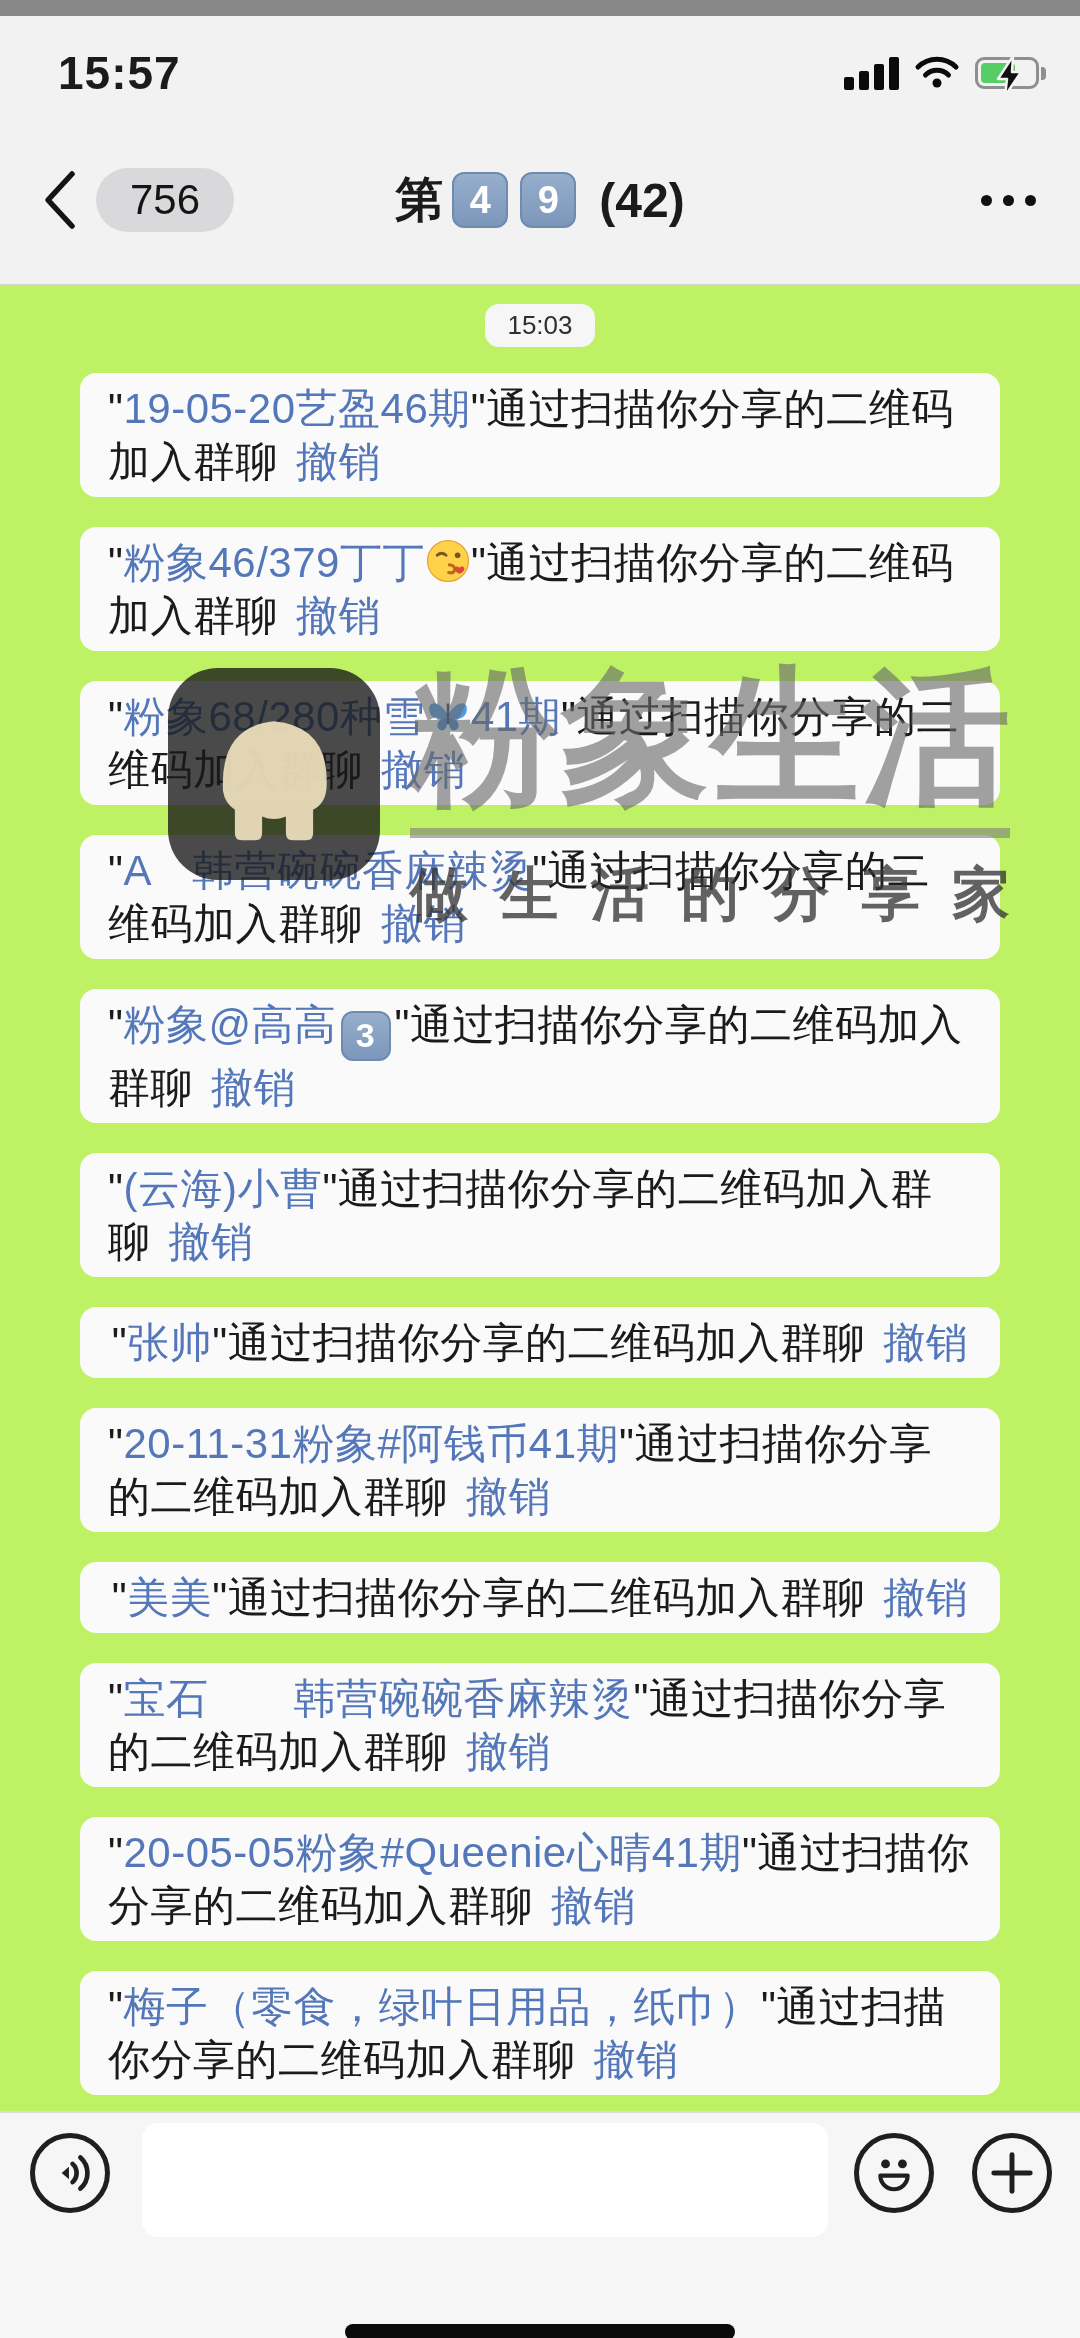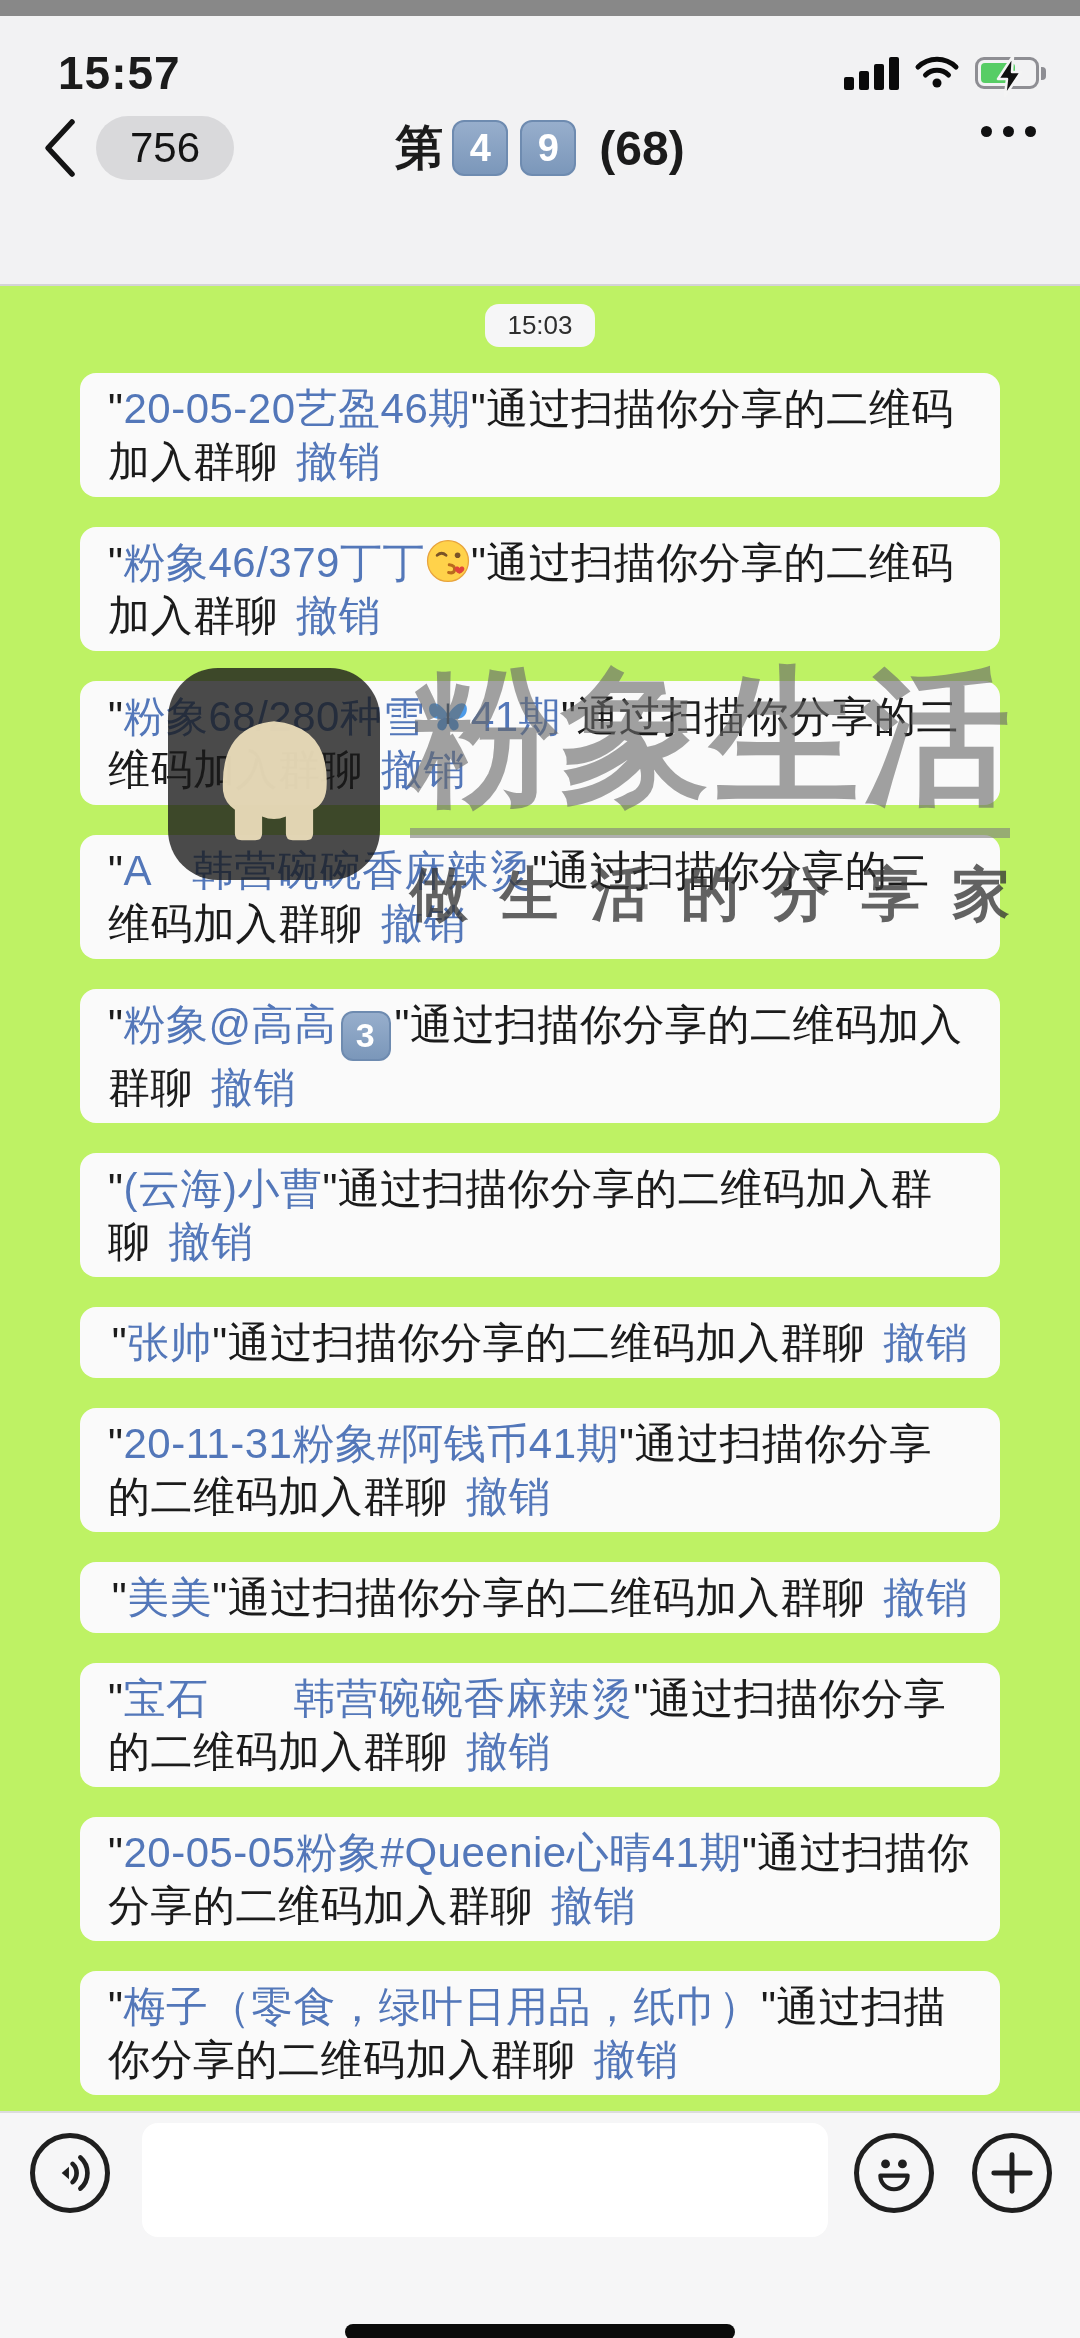--- a/index.html
+++ b/index.html
@@ -15,21 +15,21 @@
   .status-bar{height:100px;display:flex;align-items:center;justify-content:space-between;padding:14px 34px 0 58px;}
   .status-time{font-size:46px;font-weight:700;letter-spacing:1px;}
   .status-icons{display:flex;align-items:center;gap:14px;}
   .sig{display:flex;align-items:flex-end;gap:5px;height:34px;}
   .sig i{display:block;width:10px;background:#0a0a0a;border-radius:2px;}
   .battery-wrap{display:flex;align-items:center;}
   .battery{position:relative;width:64px;height:32px;border:3px solid #8E8E93;border-radius:9px;}
   .battery .fill{position:absolute;left:3px;top:3px;bottom:3px;width:34px;border-radius:4px;background:#57CD65;}
   .battery .bolt{position:absolute;left:10px;top:-6px;width:44px;height:44px;}
   .battery-cap{width:5px;height:13px;background:#8E8E93;border-radius:0 4px 4px 0;margin-left:2px;}
-  .nav-bar{height:168px;display:flex;align-items:flex-start;padding:0 40px;position:relative;}
+  .nav-bar{height:168px;display:flex;align-items:center;padding:0 40px;position:relative;}
   .back-group{display:flex;align-items:center;gap:16px;z-index:2;}
   .chevron{width:40px;height:62px;}
   .badge{background:#D9D9DB;border-radius:40px;padding:8px 34px;font-size:42px;color:#141414;}
   .nav-title{position:absolute;left:0;right:0;text-align:center;font-size:48px;font-weight:600;
     display:flex;align-items:center;justify-content:center;gap:6px;white-space:nowrap;}
   .keycap{display:inline-flex;align-items:center;justify-content:center;
     background:linear-gradient(180deg,#97AECC,#7B97BA);border:2px solid #6E8BB0;border-radius:12px;
     color:#fff;font-weight:700;}
   .keycap.lg{width:56px;height:56px;font-size:38px;margin:0 3px;}
   .keycap.sm{width:50px;height:50px;font-size:34px;margin:0 4px;vertical-align:-8px;}
@@ -109,35 +109,35 @@
       <div class="back-group">
         <svg class="chevron" viewBox="0 0 40 62">
           <polyline points="32,5 8,31 32,57" fill="none" stroke="#141414" stroke-width="5.5" stroke-linecap="round" stroke-linejoin="round"></polyline>
         </svg>
         <span class="badge">756</span>
       </div>
       <div class="nav-title">
         <span>第</span>
         <span class="keycap lg">4</span>
         <span class="keycap lg">9</span>
-        <span style="margin-left:14px;">(68)</span>
+        <span style="margin-left:14px;">(42)</span>
       </div>
       <div class="more-btn">
         <i></i>
           <i></i>
           <i></i>
       </div>
     </div>
   </div>
 
   <div class="chat">
     <div class="ts-pill">15:03</div>
 
     <div id="message-list">
-        <div class="msg-card"><span>"</span><span class="name-link">20-05-20艺盈46期</span><span>"</span><span>通过扫描你分享的二维码加入群聊</span><span class="revoke-link">撤销</span></div>
+        <div class="msg-card"><span>"</span><span class="name-link">19-05-20艺盈46期</span><span>"</span><span>通过扫描你分享的二维码加入群聊</span><span class="revoke-link">撤销</span></div>
         <div class="msg-card"><span>"</span><span class="name-link">粉象46/379丁丁<svg class="emoji" viewBox="0 0 36 36">
   <circle cx="18" cy="18" r="16" fill="#FFD24A" stroke="#E8A33D" stroke-width="1"></circle>
   <path d="M9.5 13.5 q3.5 -3 7 0" fill="none" stroke="#7A5427" stroke-width="2.2" stroke-linecap="round"></path>
   <circle cx="25.5" cy="13.5" r="2.2" fill="#7A5427"></circle>
   <path d="M19 21 q5 0.5 4 4.5 q-1 2.5 -4.5 1.5" fill="none" stroke="#B96B1D" stroke-width="2.4" stroke-linecap="round"></path>
   <path d="M27 23.5 c1.6-2.4 5-0.6 3.4 2 c-0.9 1.5-3.4 2.6-3.4 2.6 c0 0-2.5-1.1-3.4-2.6 c-1.6-2.6 1.8-4.4 3.4-2 z" fill="#E0443A"></path>
 </svg></span><span>"</span><span>通过扫描你分享的二维码加入群聊</span><span class="revoke-link">撤销</span></div>
         <div class="msg-card"><span>"</span><span class="name-link">粉象68/280种雪<svg class="emoji" viewBox="0 0 36 36">
   <path d="M17.5 17 C10 5 1.5 7.5 3.5 15.5 C5 21.5 13 22.5 17 19.5 Z" fill="#4D9BE8"></path>
   <path d="M18.5 17 C26 5 34.5 7.5 32.5 15.5 C31 21.5 23 22.5 19 19.5 Z" fill="#4D9BE8"></path>

